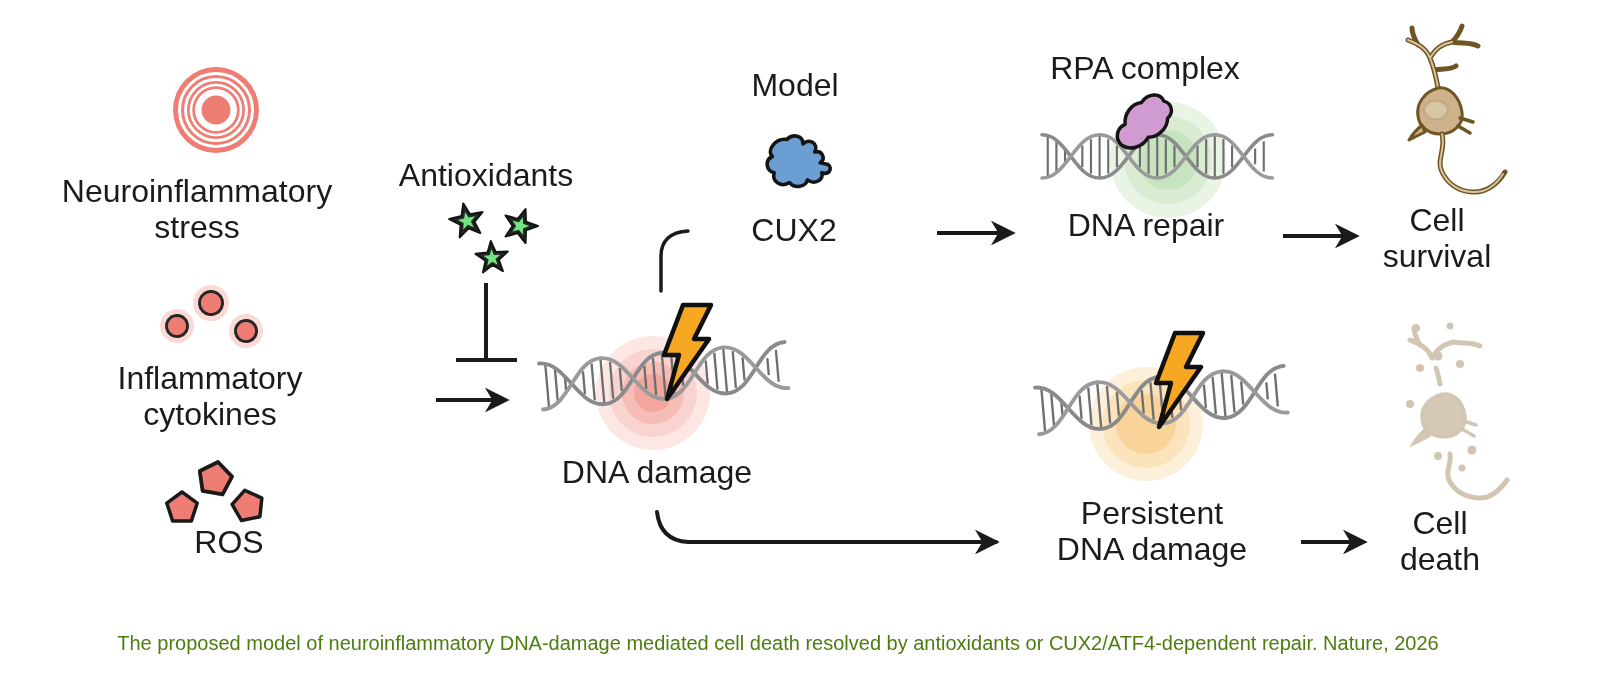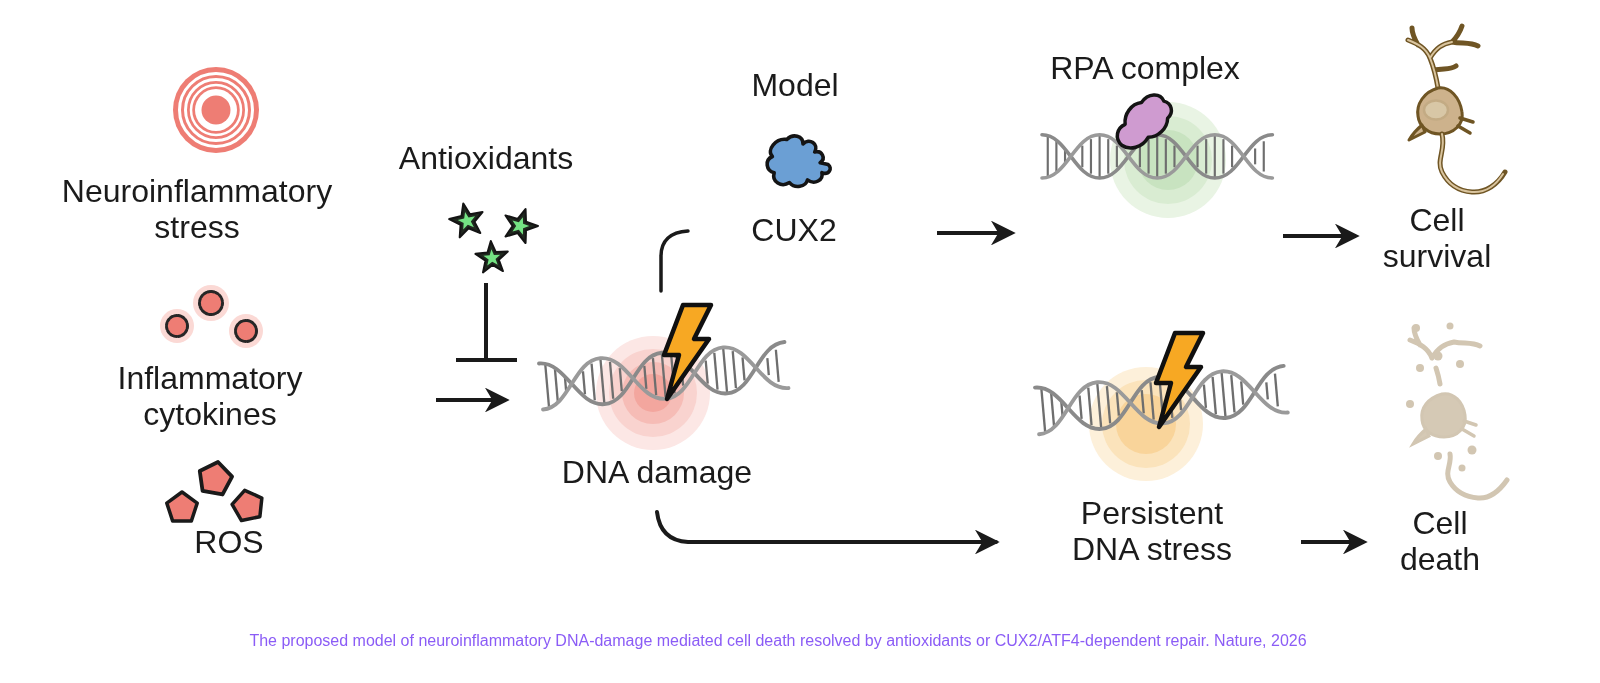--- a/index.html
+++ b/index.html
@@ -1,22 +1,22 @@
 <!DOCTYPE html>
 <html><head>
 <meta charset="utf-8">
 <style>
   html,body{margin:0;padding:0;background:#fff;}
   .stage{position:relative;width:1600px;height:683px;background:#ffffff;overflow:hidden;
          font-family:"Liberation Sans",sans-serif;}
   svg.art{position:absolute;left:0;top:0;}
   .lbl{position:absolute;transform:translateX(-50%);text-align:center;
        font-size:32px;line-height:1.13;color:#1b1b1b;white-space:pre-line;}
-  .caption{position:absolute;transform:translateX(-50%);font-size:16px;
-       color:#8b5cf6;white-space:nowrap;letter-spacing:0;}
+  .caption{position:absolute;transform:translateX(-50%);font-size:20px;
+       color:#4d7c0f;white-space:nowrap;letter-spacing:0;}
 </style>
 </head>
 <body>
 
 <div class="stage">
 
 <svg class="art" width="1600" height="683" viewBox="0 0 1600 683">
   <defs>
     <marker id="ah" viewBox="0 0 10 10" refX="8.5" refY="5" markerWidth="6.2" markerHeight="6.2" orient="auto-start-reverse">
       <path d="M0,0 L10,5 L0,10 L3,5 Z" fill="#1a1a1a"></path>
@@ -174,26 +174,27 @@
     <circle cx="58" cy="134" r="4" fill="#D2C6B2"></circle>
     <circle cx="82" cy="146" r="3.5" fill="#D2C6B2"></circle>
   </g>
 </svg>
 
 <div class="lbl" style="left:197px;top:173px">Neuroinflammatory
 stress</div>
 <div class="lbl" style="left:210px;top:360px">Inflammatory
 cytokines</div>
 <div class="lbl" style="left:229px;top:524px">ROS</div>
-<div class="lbl" style="left:486px;top:140px">Antioxidants</div>
+<div class="lbl" style="left:486px;top:157px">Antioxidants</div>
 <div class="lbl" style="left:795px;top:67px">Model</div>
 <div class="lbl" style="left:794px;top:212px">CUX2</div>
 <div class="lbl" style="left:657px;top:454px">DNA damage</div>
 <div class="lbl" style="left:1145px;top:50px">RPA complex</div>
+<div class="lbl" style="left:1146px;top:207px">DNA repair</div>
 <div class="lbl" style="left:1437px;top:202px">Cell
 survival</div>
 <div class="lbl" style="left:1152px;top:495px">Persistent
-DNA stress</div>
+DNA damage</div>
 <div class="lbl" style="left:1440px;top:505px">Cell
 death</div>
 <div class="caption" style="left:778px;top:632px">The proposed model of neuroinflammatory DNA-damage mediated cell death resolved by antioxidants or CUX2/ATF4-dependent repair. Nature, 2026</div>
 
 </div>
 
 </body></html>

